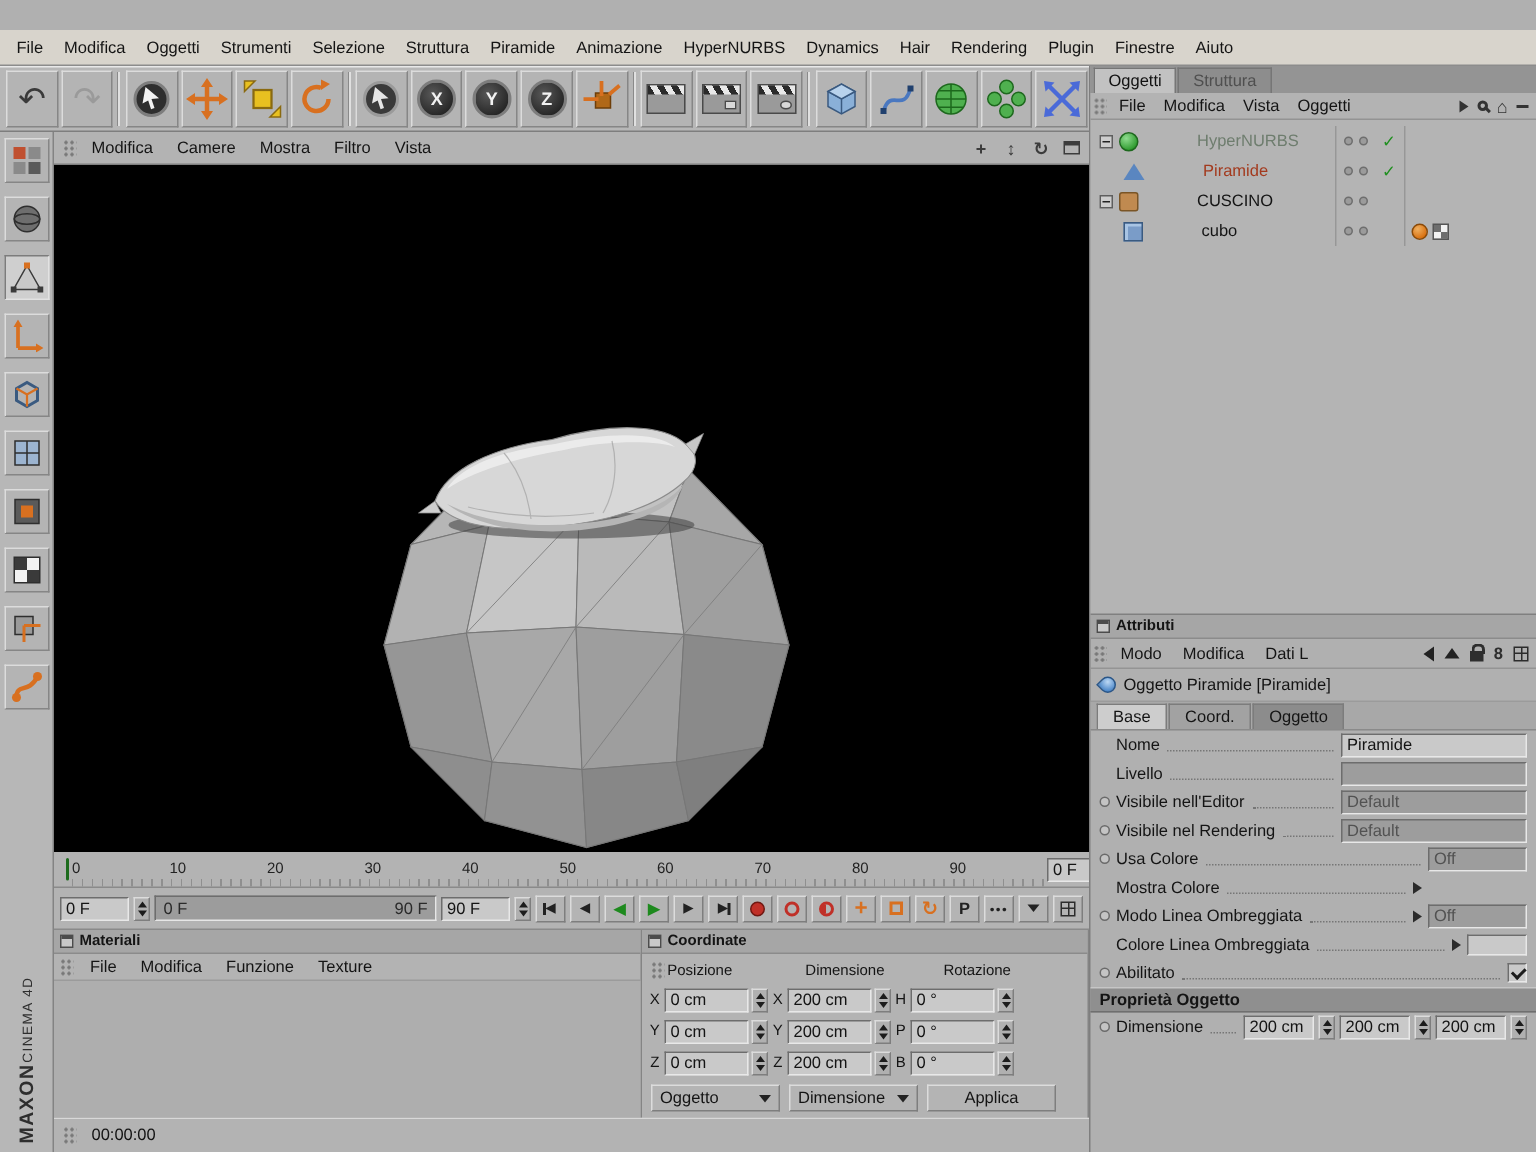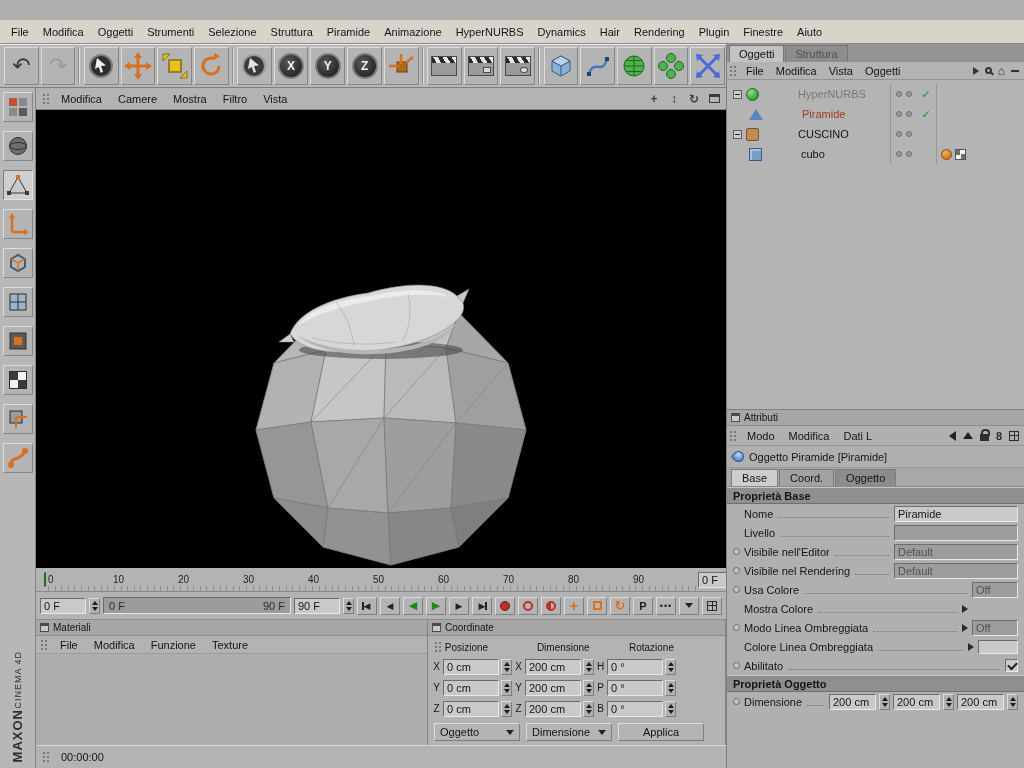--- a/index.html
+++ b/index.html
@@ -87,21 +87,21 @@
   .ksq{width:9px;height:9px;border:2px solid #d87020;}
   .krot{color:#d87020;font-size:13px;font-weight:bold;line-height:1;}
   .kp{font-weight:bold;font-size:11px;color:#222;}
   .kdots{letter-spacing:1px;font-size:9px;color:#222;}
   .gridic{width:10px;height:10px;border:1px solid #2c2c2c;
     background:linear-gradient(#2c2c2c,#2c2c2c) 50% 0/1px 100% no-repeat,linear-gradient(#2c2c2c,#2c2c2c) 0 50%/100% 1px no-repeat;}
 
   
   .panels{height:125px;display:flex;}
   .panel{background:#b3b3b3;border-right:1px solid #848484;display:flex;flex-direction:column;}
-  .panel-hdr{height:16px;background:#a6a6a6;border-bottom:1px solid #8b8b8b;display:flex;align-items:center;padding-left:4px;gap:4px;font-size:10px;}
+  .panel-hdr{height:16px;background:#a6a6a6;border-bottom:1px solid #8b8b8b;display:flex;align-items:center;padding-left:4px;gap:4px;font-size:10px;font-weight:bold;}
   .winicon{width:9px;height:9px;border:1px solid #4c4c4c;background:#c9c9c9;position:relative;}
   .winicon::before{content:"";position:absolute;top:0;left:0;right:0;height:2px;background:#4c4c4c;}
   .panel-menu{height:18px;display:flex;align-items:center;gap:2px;border-bottom:1px solid #9b9b9b;padding-left:2px;}
   .pm-item{padding:2px 7px;}
   .grip{width:9px;height:12px;background-image:radial-gradient(#787878 1px,transparent 1.2px);background-size:4px 4px;margin:0 2px;}
   .mat-body{flex:1;background:#aeaeae;}
 
   .coord-grid{padding:2px 4px 0 4px;}
   .coord-cols{display:flex;align-items:center;height:18px;}
   .coord-col-label{width:94px;font-size:10px;}
@@ -165,21 +165,21 @@
   .attr-tab.light{background:#cdcdcd;}
   .attr-tab.dark{background:#8c8c8c;}
   .sect{height:17px;background:#8f8f8f;border-top:1px solid #c6c6c6;border-bottom:1px solid #6f6f6f;display:flex;align-items:center;padding-left:6px;font-weight:bold;}
   .prow{height:19px;display:flex;align-items:center;padding:0 6px;}
   .adot{width:7px;height:7px;border:1px solid #6a6a6a;border-radius:50%;background:#c4c4c4;margin-right:4px;flex:none;}
   .adot-space{width:11px;flex:none;}
   .plabel{white-space:nowrap;}
   .leader{flex:1;border-bottom:1px dotted #767676;margin:0 5px;height:9px;min-width:6px;}
   .subarrow{width:0;height:0;border-top:4px solid transparent;border-bottom:4px solid transparent;border-left:6px solid #2a2a2a;margin-right:4px;flex:none;}
   .ctl-wide{width:124px;flex:none;}
-  .ctl-small{width:46px;flex:none;}
+  .ctl-small{width:66px;flex:none;}
   .ctl-swatch{width:40px;flex:none;height:14px;}
   .checkbox{width:13px;height:13px;background:#c9c9c9;border-top:1px solid #6d6d6d;border-left:1px solid #6d6d6d;border-bottom:1px solid #e8e8e8;border-right:1px solid #e8e8e8;position:relative;flex:none;}
   .checkbox.checked::after{content:"";position:absolute;left:2px;top:2px;width:7px;height:4px;border-left:2px solid #1c1c1c;border-bottom:2px solid #1c1c1c;transform:rotate(-45deg);}
   .triple{display:flex;gap:3px;flex:none;}
   .tfield{width:47px;}
 </style>
 </head>
 <body>
 
 <div class="window">
@@ -749,23 +749,20 @@
       <div class="attr-title">
         <span class="drop-icon"></span>
         <span>Oggetto Piramide [Piramide]</span>
       </div>
       <div class="attr-tabs">
         <span class="attr-tab light">Base</span>
         <span class="attr-tab">Coord.</span>
         <span class="attr-tab dark">Oggetto</span>
       </div>
 
-      <div class="sect">
-          <span>Proprietà Base</span>
-        </div>
 
       <div class="prow">
         <span class="adot-space"></span>
         <span class="plabel">Nome</span>
         <span class="leader"></span>
         <span class="field ctl-wide">Piramide</span>
       </div>
       <div class="prow">
         <span class="adot-space"></span>
         <span class="plabel">Livello</span>

